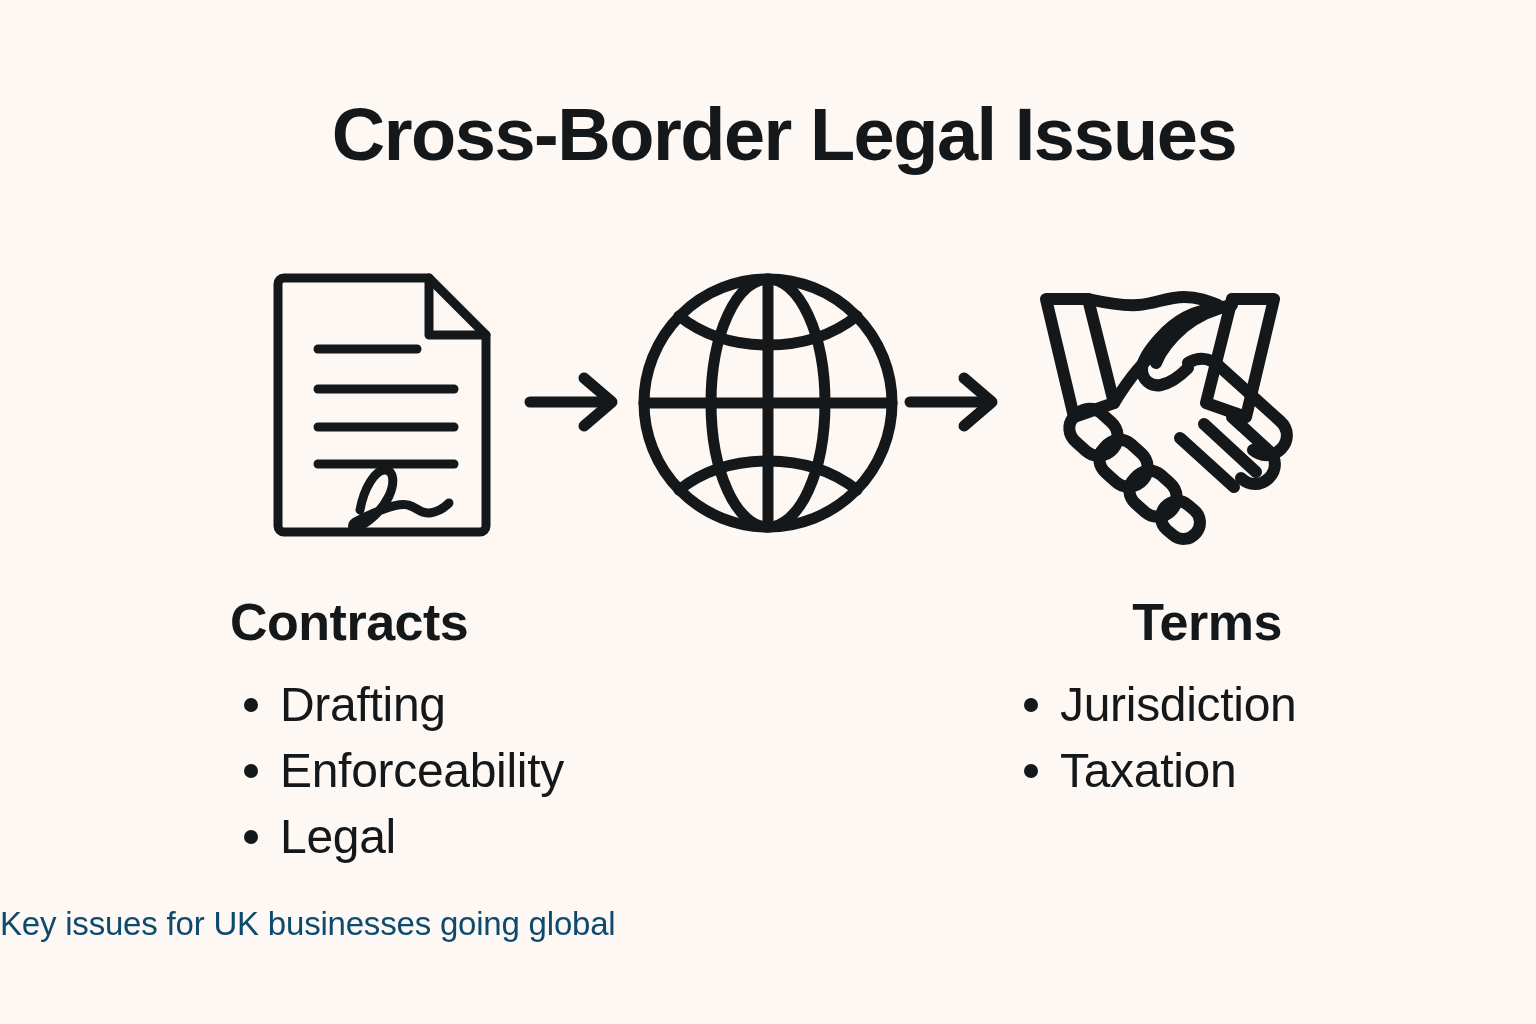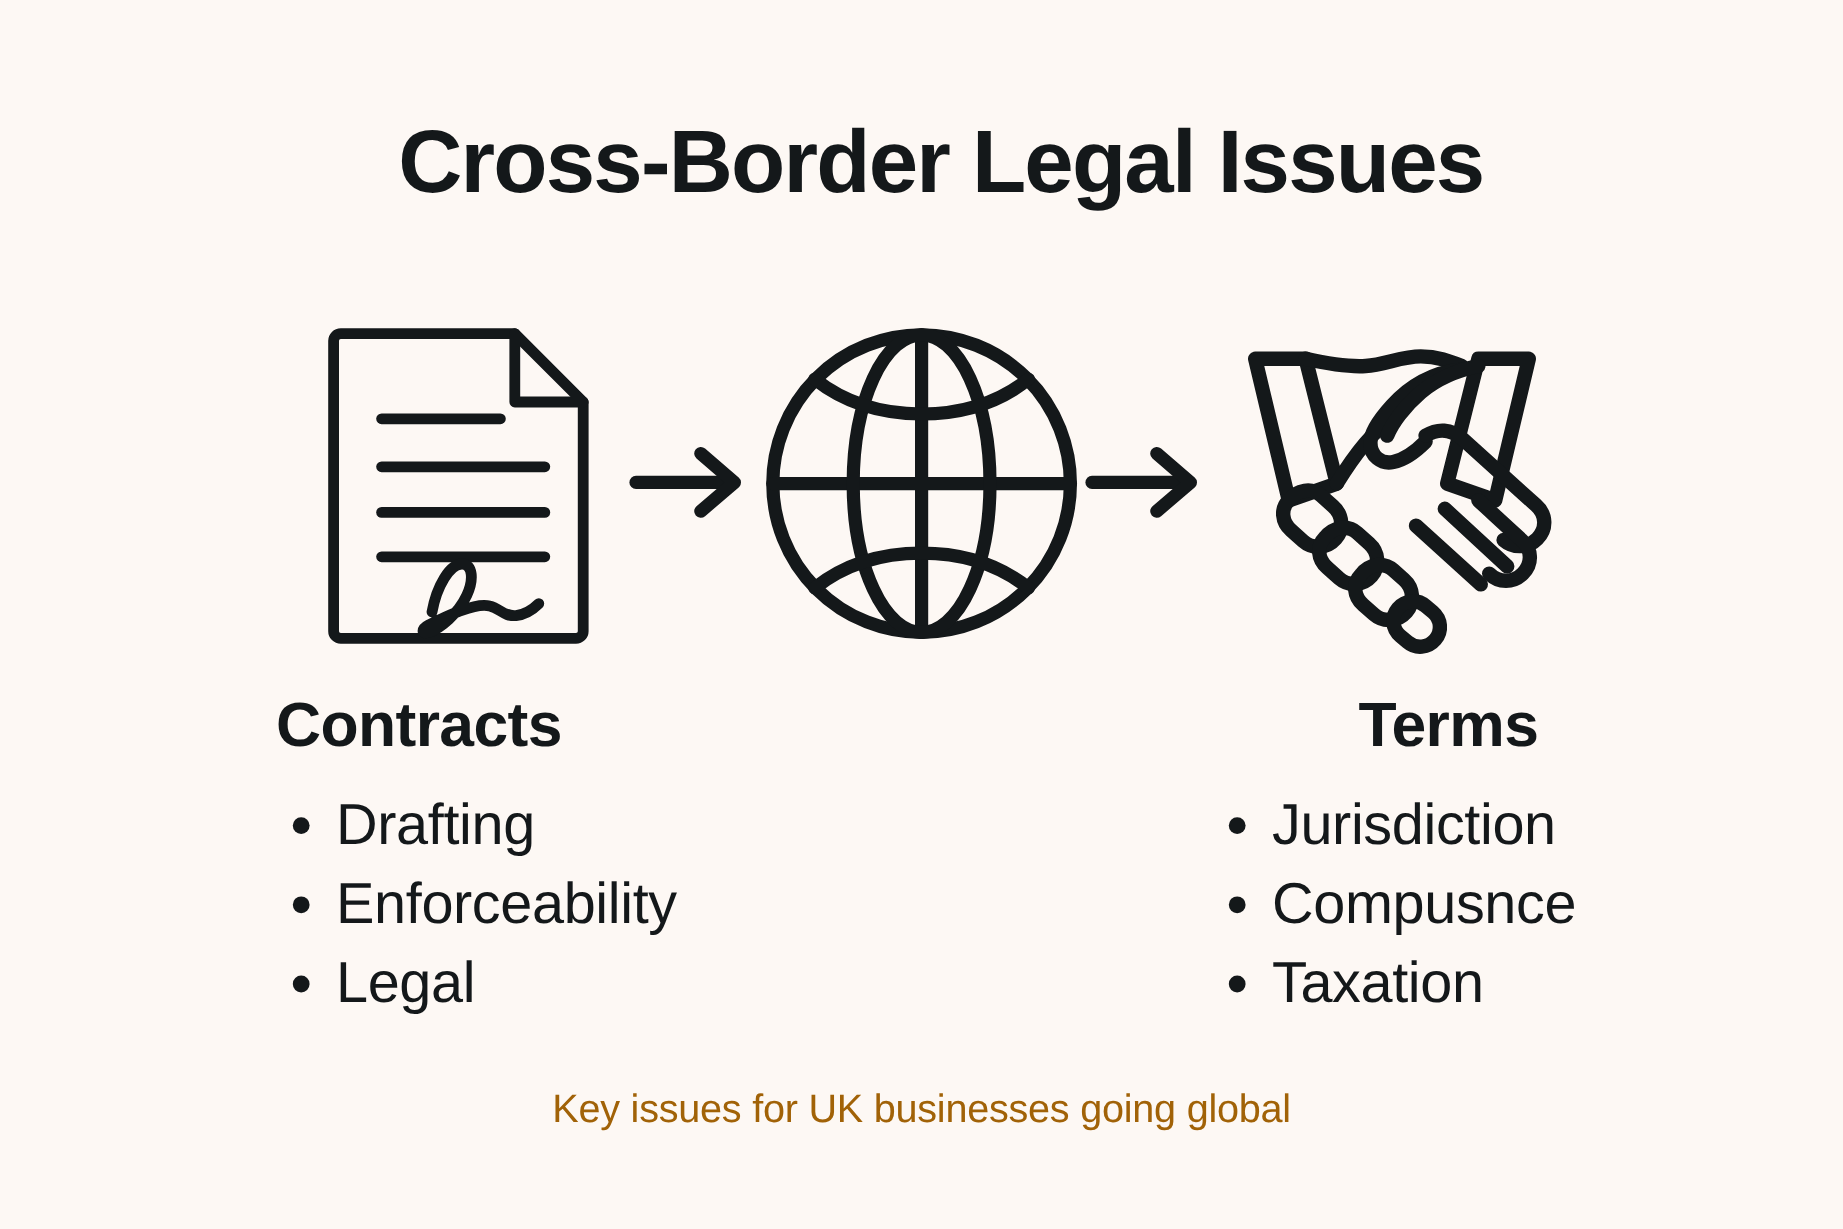--- a/index.html
+++ b/index.html
@@ -54,21 +54,21 @@
   .icon-hands    { left: 1000px; width: 320px; }
   .arrow-slot    { top: 108px; height: 84px; }
   .arrow-1       { left: 522px;  width: 104px; }
   .arrow-2       { left: 902px;  width: 104px; }
   .icon-slot svg, .arrow-slot svg { display: block; width: 100%; height: 100%; }
 
   
   .columns {
     position: absolute;
     left: 0;
-    top: 578px;
+    top: 595px;
     width: 1440px;
     height: 300px;
   }
   .col {
     position: absolute;
     top: 0;
   }
   .col-left  { left: 228px; width: 520px; }
   .col-right { left: 1008px; width: 480px; }
 
@@ -108,25 +108,25 @@
     margin-right: 22px;
     margin-left: 16px;
   }
 
   
   .caption {
     position: absolute;
     left: 0;
     top: 905px;
     width: 1536px;
-    text-align: center;
+    text-align: left;
     font-size: 33px;
     font-weight: 400;
     letter-spacing: -0.2px;
-    color: #a16207;
+    color: #0c4a6e;
     white-space: nowrap;
   }
 </style>
 </head>
 <body>
 
 <div class="canvas">
 
   <div class="title">Cross-Border Legal Issues</div>
 
@@ -219,24 +219,20 @@
 
     <div class="col col-right">
       <div class="col-head">Terms</div>
       <ul class="bullets">
         <li class="bullet-item">
           <span class="bullet-dot"></span>
           <span>Jurisdiction</span>
         </li>
         <li class="bullet-item">
           <span class="bullet-dot"></span>
-          <span>Compusnce</span>
-        </li>
-        <li class="bullet-item">
-          <span class="bullet-dot"></span>
           <span>Taxation</span>
         </li>
       </ul>
     </div>
 
   </div>
 
   <div class="caption">Key issues for UK businesses going global</div>
 
 </div>

